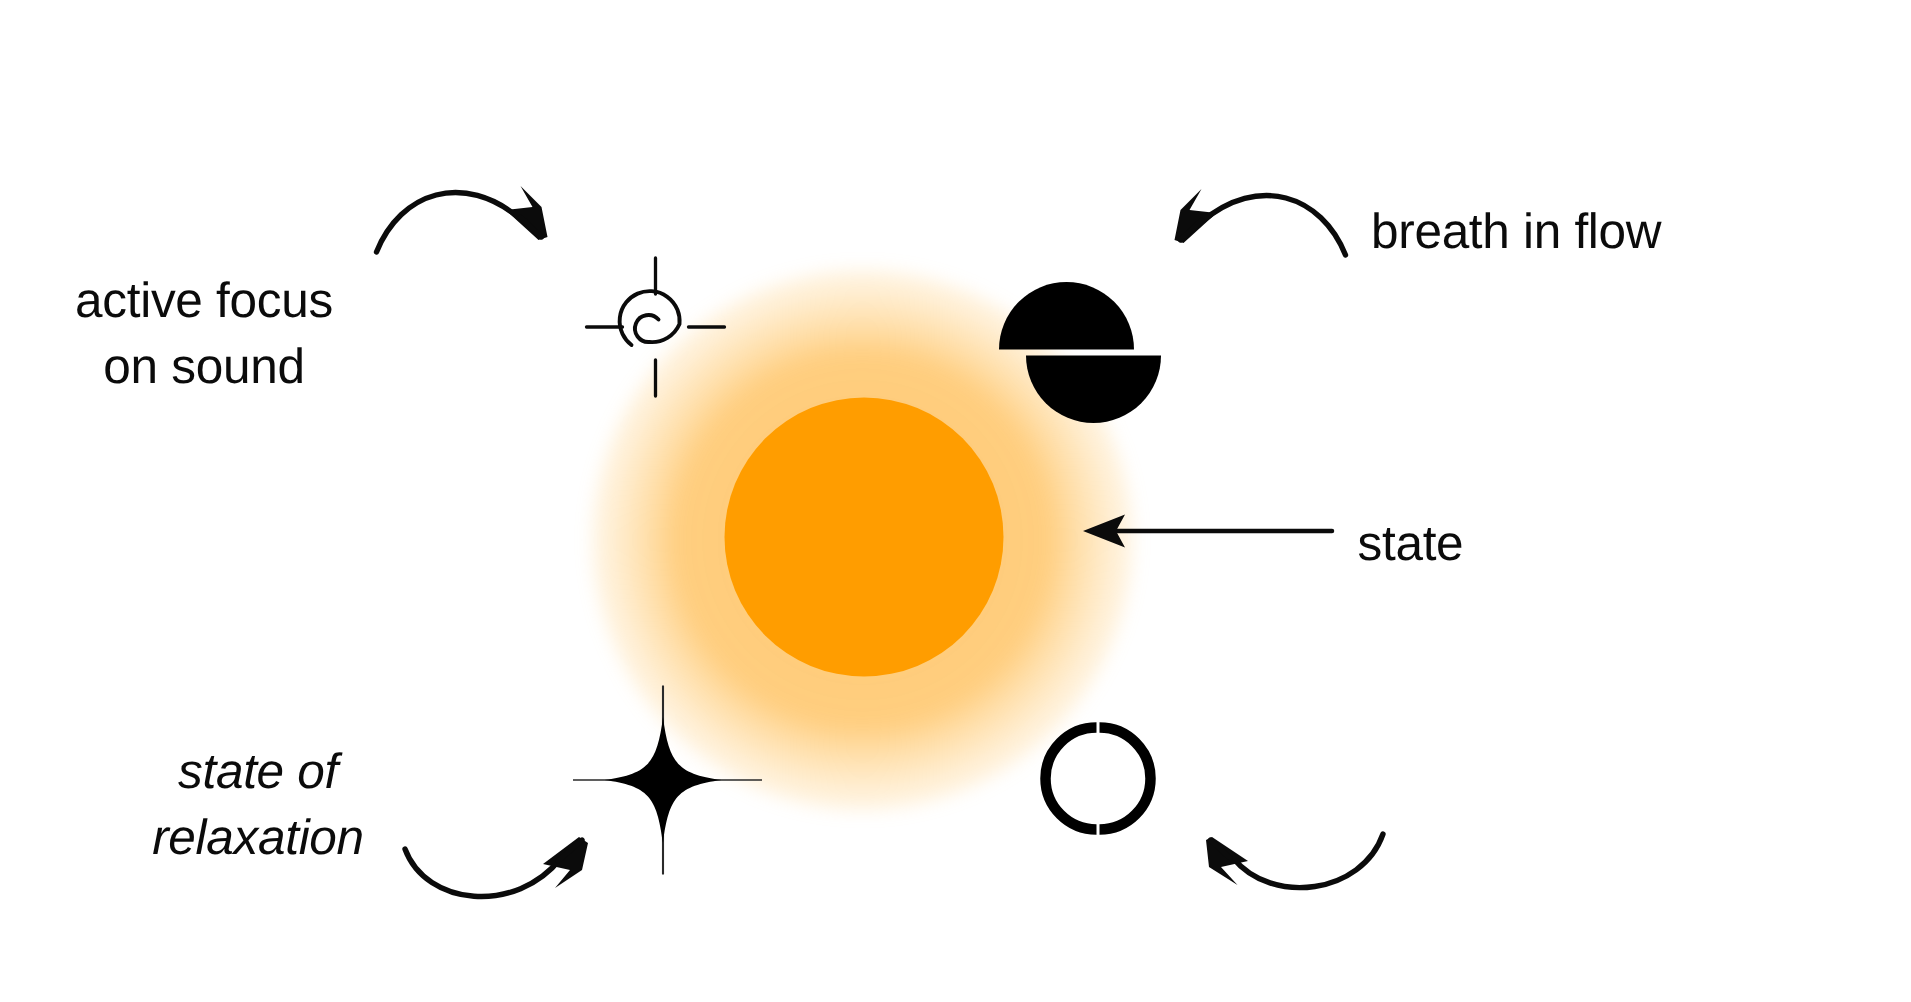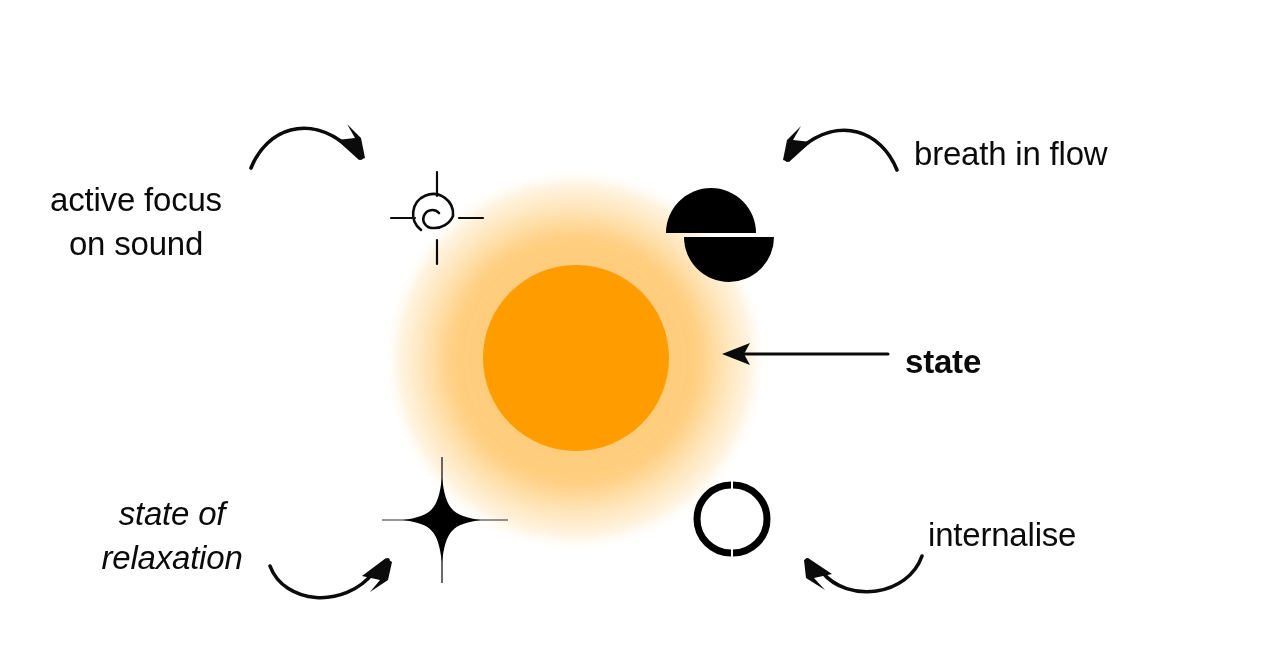--- a/index.html
+++ b/index.html
@@ -31,21 +31,21 @@
     letter-spacing: -0.2px;
     white-space: pre;
     user-select: none;
   }
   .label.center { text-align: center; }
   .label.left   { text-align: left; }
 
   #label-active-focus   { left: 26px;  top: 140px; width: 220px; text-align: center; margin-top: 38px; }
   #label-state-relax    { left: 62px;  top: 492px; width: 220px; text-align: center; font-style: italic; }
   #label-breath-in-flow { left: 914px; top: 132px; text-align: right; }
-  #label-state          { left: 905px; top: 340px; text-align: left; font-weight: bold; }
+  #label-state          { left: 905px; top: 340px; text-align: left; }
   #label-internalise    { left: 928px; top: 513px; text-align: left; }
 
   
   #sun-glow {
     position: absolute;
     left: 395px;
     top: 180px;
     width: 360px;
     height: 360px;
     border-radius: 50%;
@@ -184,15 +184,14 @@
   <div class="label center" id="label-active-focus">active focus
 on sound</div>
 
   <div class="label left" id="label-breath-in-flow">breath in flow</div>
 
   <div class="label left" id="label-state">state</div>
 
   <div class="label center" id="label-state-relax">state of
 relaxation</div>
 
-  <div class="label left" id="label-internalise">internalise</div>
 
 </div>
 
 </body></html>

